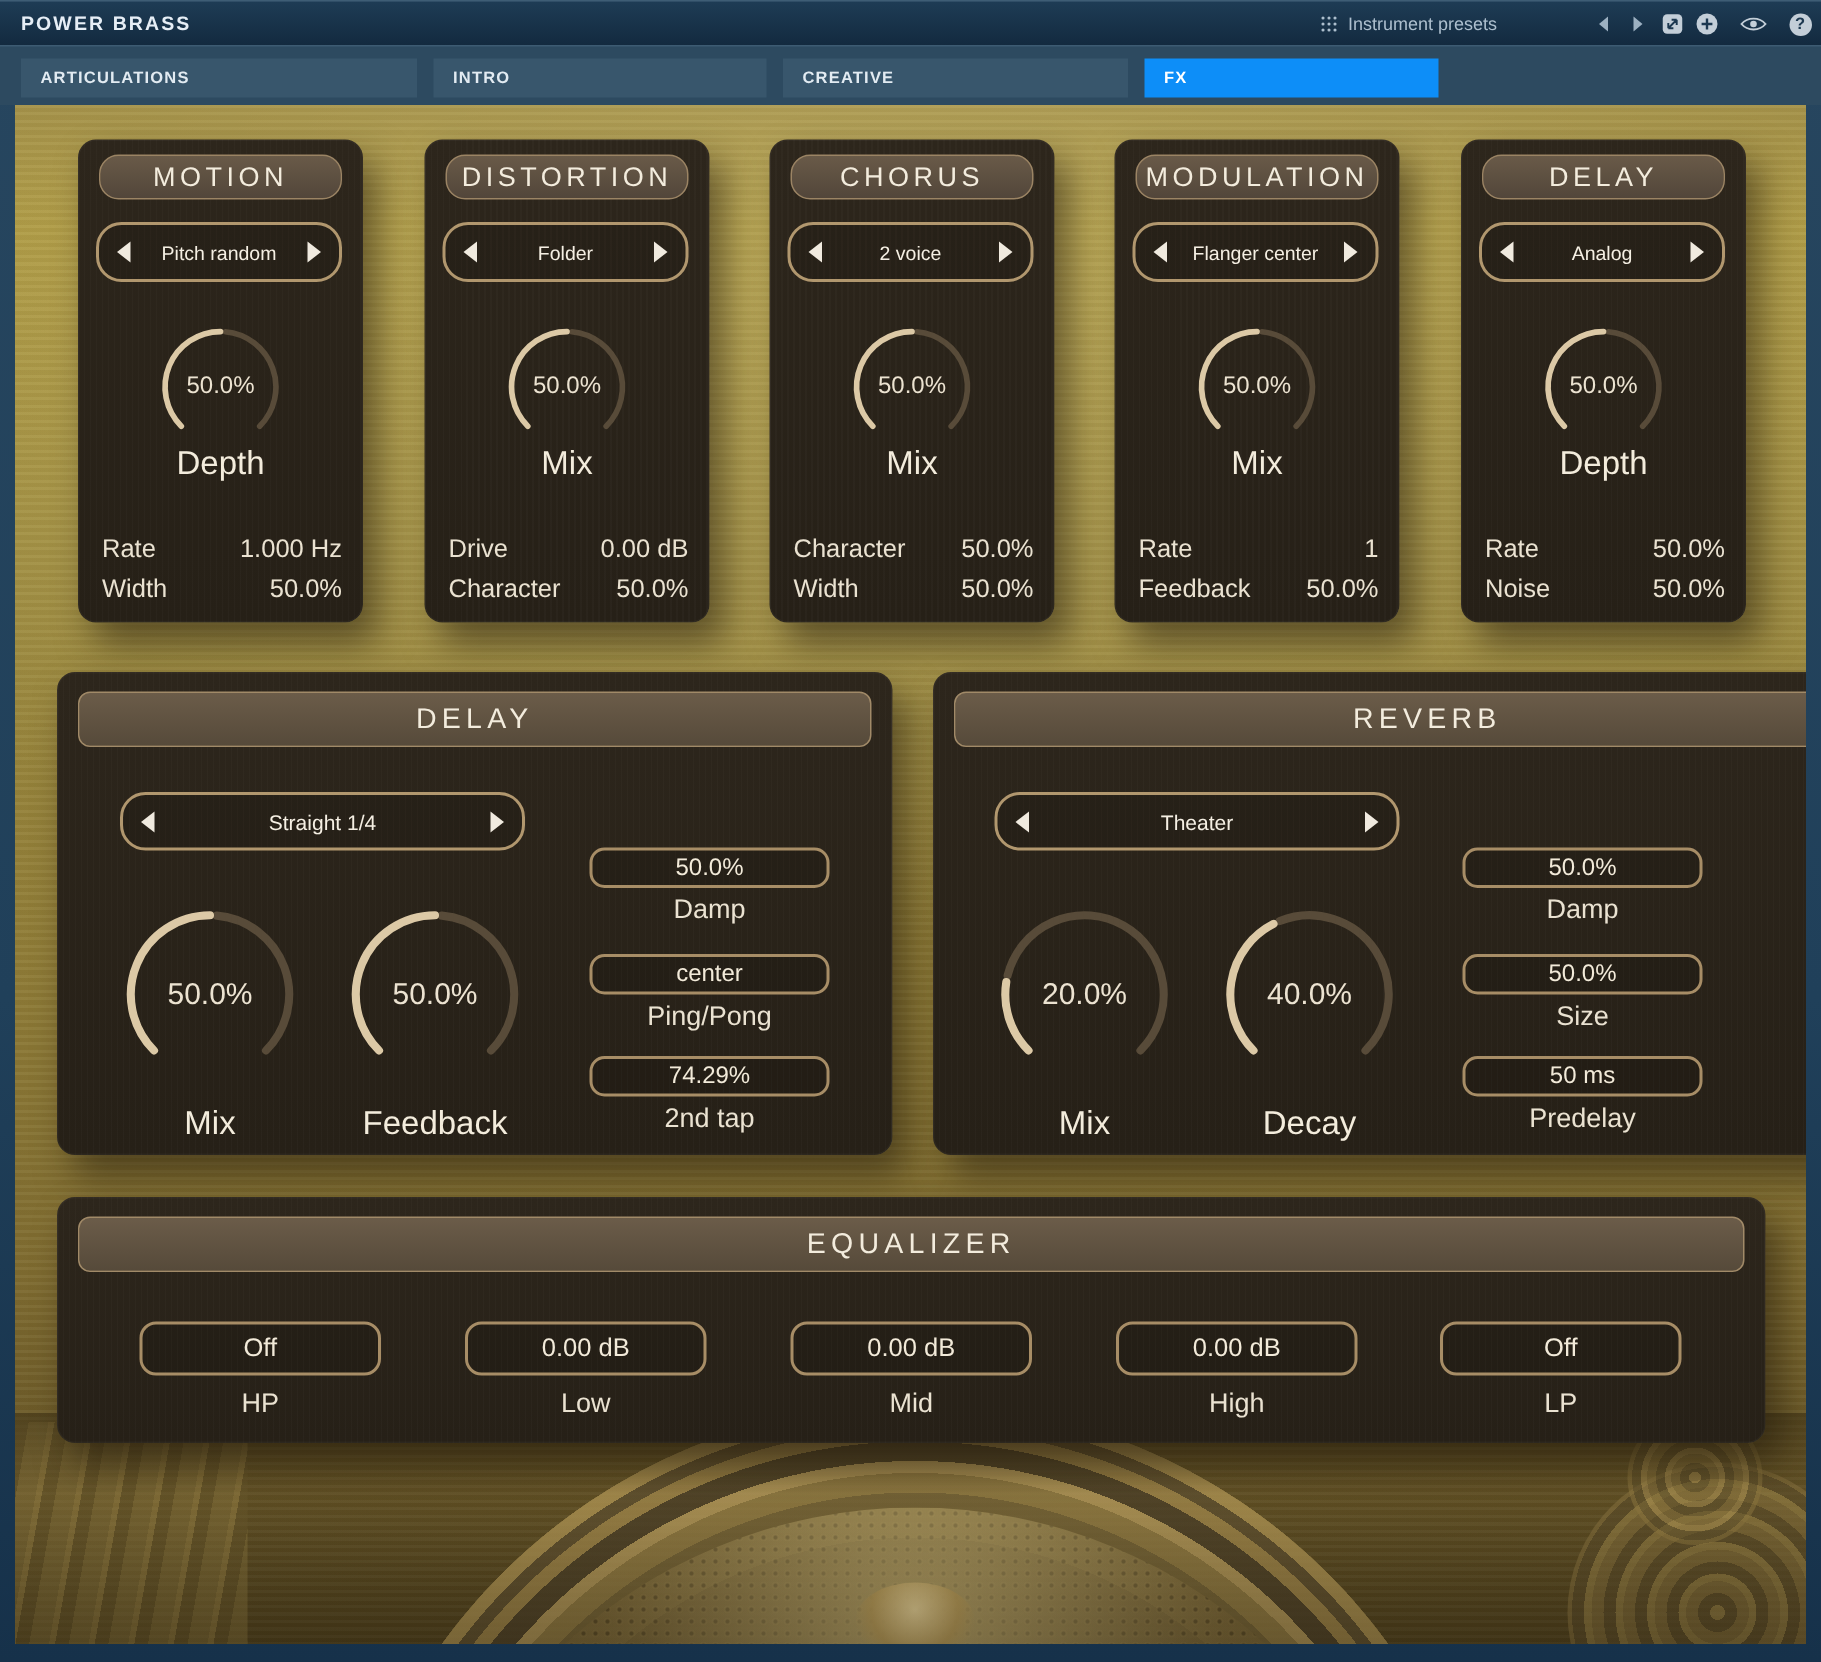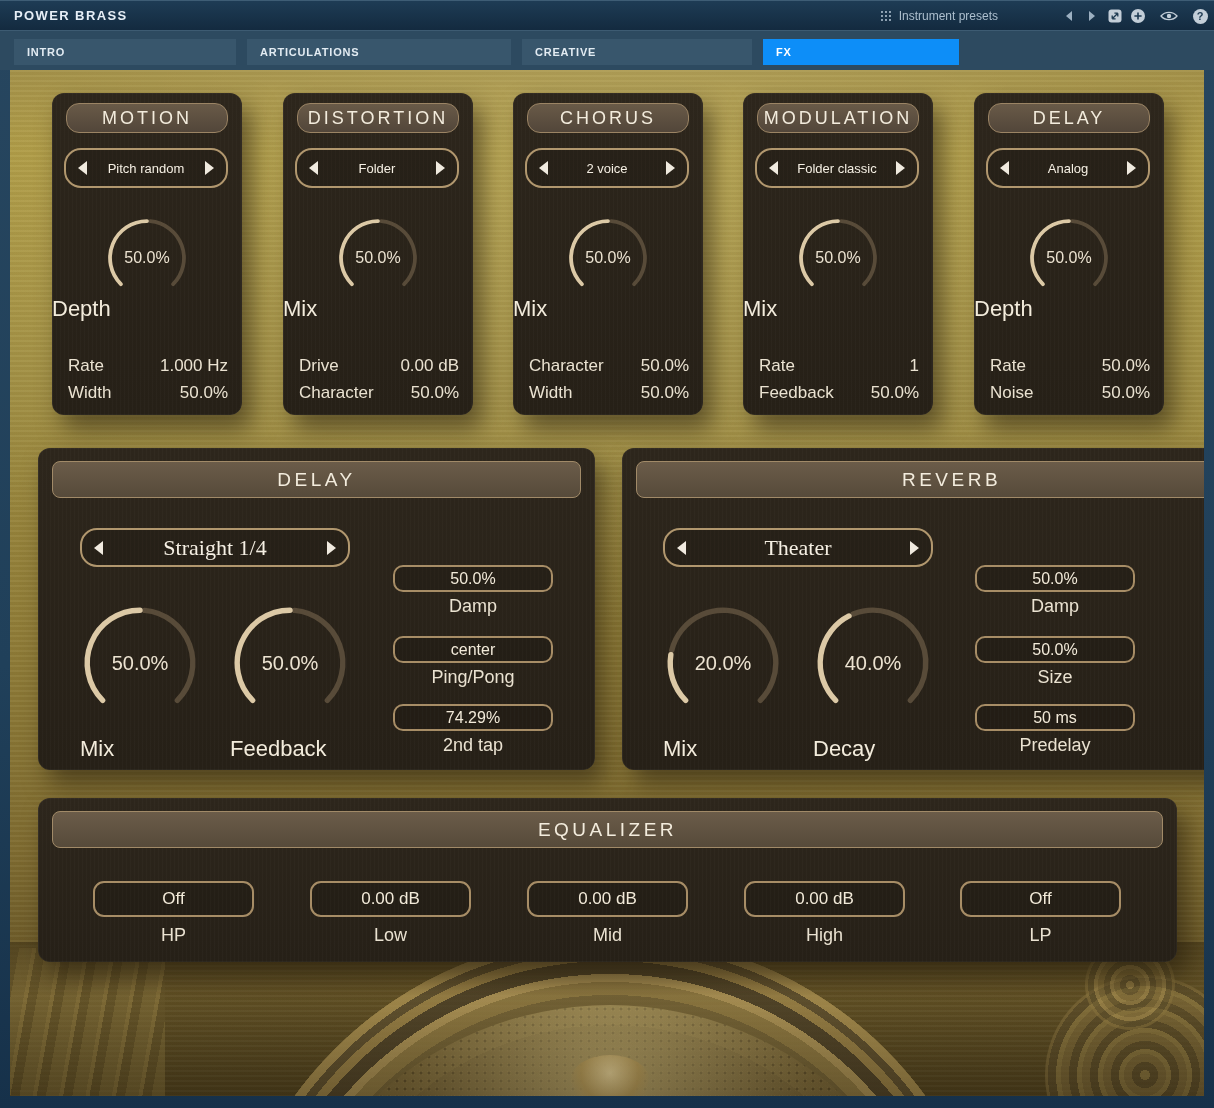--- a/index.html
+++ b/index.html
@@ -80,36 +80,36 @@
               border:1px solid #9b8464; border-radius:13px;
               display:flex; align-items:center; justify-content:center;
               color:#f3ecdd; font-size:18px; letter-spacing:3px; }
   .p-header.big { top:13px; height:37px; border-radius:8px; font-size:19px; letter-spacing:3.5px;
               background:linear-gradient(180deg,#6b5c49,#564a3a); border-color:#a18a68; }
 
   .selector { position:absolute; border:2px solid #b1976e; border-radius:17px;
               background:rgba(0,0,0,0.10); display:flex; align-items:center; justify-content:center;
               color:#f5efe3; cursor:pointer; }
   .selector.small { left:12px; top:55px; width:164px; height:40px; font-size:13px; }
-  .selector.big   { top:80px; width:270px; height:39px; font-size:22px;font-family:Liberation Serif, serif; }
+  .selector.big   { top:80px; width:270px; height:39px; font-size:14px; }
   .sel-arr { position:absolute; width:0; height:0; border-top:7px solid transparent;
              border-bottom:7px solid transparent; cursor:pointer; }
   .sel-arr.l { left:12px;  border-right:9px solid #f0eadf; }
   .sel-arr.r { right:12px; border-left:9px solid #f0eadf; }
 
   .knob { position:absolute; cursor:pointer; }
   .knob.small { width:84px; height:84px; left:53px; top:123px; }
   .knob.big   { width:120px; height:120px; top:155px; }
   .knob-arc { position:absolute; inset:0; }
   .knob-arc svg { display:block; }
   .knob-val { position:absolute; inset:0; display:flex; align-items:center; justify-content:center;
               color:#ece3d1; }
   .knob.small .knob-val { font-size:16px; }
   .knob.big   .knob-val { font-size:20px; }
-  .knob-label { position:absolute; color:#f3ecdc; }
+  .knob-label { position:absolute; text-align:center; color:#f3ecdc; }
   .knob-label.small { left:0; right:0; top:203px; font-size:22px; }
   .knob-label.big   { top:288px; width:120px; font-size:22px; }
 
   .param-row { position:absolute; left:0; right:0; height:22px; padding:0 14px 0 16px;
                display:flex; justify-content:space-between; align-items:center;
                font-size:17px; color:#eae2d1; cursor:pointer; }
 
   .vcol { position:absolute; width:160px; }
   .vbox { position:absolute; width:160px; height:27px; border:2px solid #a78d66; border-radius:10px;
           background:rgba(0,0,0,0.10); display:flex; align-items:center; justify-content:center;
@@ -171,25 +171,25 @@
         </svg>
       </div>
       <div class="tbtn sp8">
         <span class="help-btn">?</span>
       </div>
     </div>
   </div>
 
   <div class="tabbar">
     <div class="tabs">
+      <div class="tab" style="width:264px">
+          <span>ARTICULATIONS</span>
+        </div>
       <div class="tab" style="width:222px">
           <span>INTRO</span>
-        </div>
-      <div class="tab" style="width:264px">
-          <span>ARTICULATIONS</span>
         </div>
       <div class="tab" style="width:230px">
           <span>CREATIVE</span>
         </div>
       <div class="tab selected" style="width:196px">
           <span>FX</span>
         </div>
     </div>
   </div>
 
@@ -289,21 +289,21 @@
         <span>50.0%</span>
       </div>
     </div>
 
     <div class="panel small" style="left:733px">
       <div class="p-header">
           <span>MODULATION</span>
         </div>
       <div class="selector small">
         <span class="sel-arr l"></span>
-        <span>Folder classic</span>
+        <span>Flanger center</span>
         <span class="sel-arr r"></span>
       </div>
       <div class="knob small">
         <span class="knob-arc">
             <svg viewBox="0 0 100 100" width="100%" height="100%">
               <path d="M 53.83 6.17 A 44 44 0 0 1 81.11 81.11" fill="none" stroke="#584b39" stroke-width="4.5" stroke-linecap="round"></path>
               <path d="M 18.89 81.11 A 44 44 0 0 1 50.00 6.00" fill="none" stroke="#dcc9a6" stroke-width="4.5" stroke-linecap="round"></path>
             </svg>
           </span>
         <span class="knob-val">50.0%</span>

